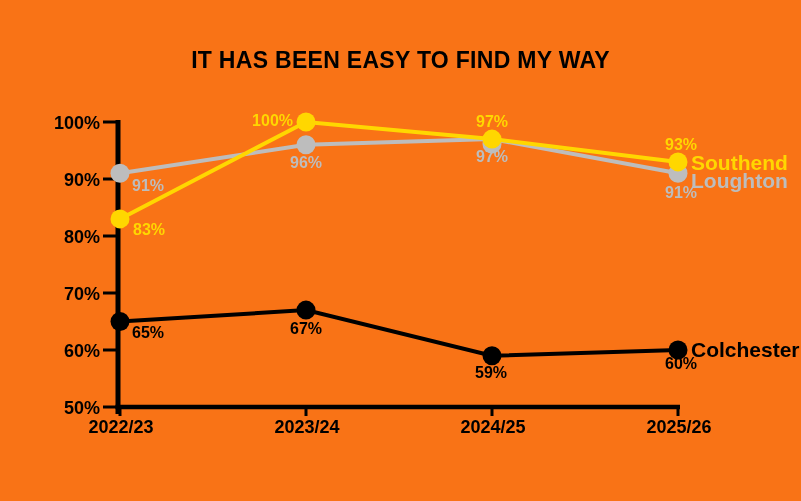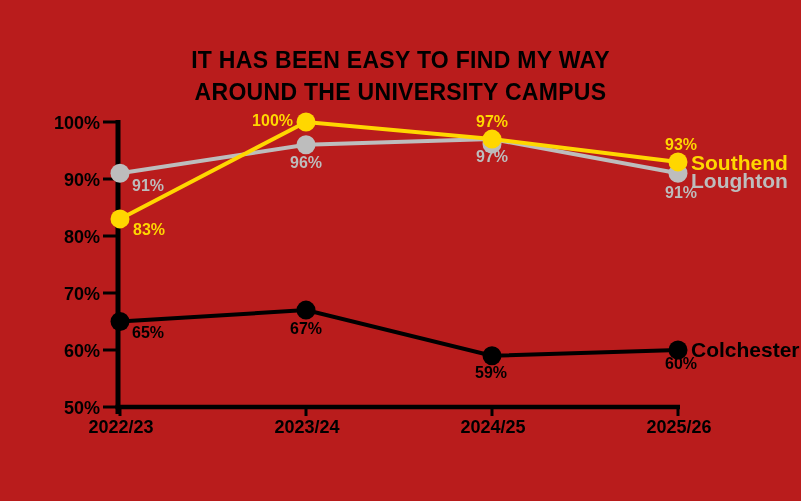--- a/index.html
+++ b/index.html
@@ -5,21 +5,21 @@
   html, body {
     margin: 0;
     padding: 0;
     background: #ffffff;
     font-family: "Liberation Sans", sans-serif;
   }
   .canvas {
     position: relative;
     width: 801px;
     height: 501px;
-    background: #b91c1c;
+    background: #f97316;
     overflow: hidden;
   }
   .title {
     position: absolute;
     top: 44px;
     left: 0;
     width: 100%;
     text-align: center;
     font-weight: bold;
     font-size: 23px;
@@ -46,21 +46,20 @@
     font-weight: bold;
     font-size: 21px;
   }
 </style>
 </head>
 <body>
 
 <div class="canvas">
   <div class="title">
     <div>IT HAS BEEN EASY TO FIND MY WAY</div>
-    <div>AROUND THE UNIVERSITY CAMPUS</div>
   </div>
   <svg class="chart-svg" width="801" height="501" viewBox="0 0 801 501">
       <line x1="103" y1="122" x2="118" y2="122" stroke="#000000" stroke-width="3"></line>
       <text x="100" y="128.5" text-anchor="end" class="axis-label">100%</text>
       <line x1="103" y1="179" x2="118" y2="179" stroke="#000000" stroke-width="3"></line>
       <text x="100" y="185.5" text-anchor="end" class="axis-label">90%</text>
       <line x1="103" y1="236" x2="118" y2="236" stroke="#000000" stroke-width="3"></line>
       <text x="100" y="242.5" text-anchor="end" class="axis-label">80%</text>
       <line x1="103" y1="293" x2="118" y2="293" stroke="#000000" stroke-width="3"></line>
       <text x="100" y="299.5" text-anchor="end" class="axis-label">70%</text>

